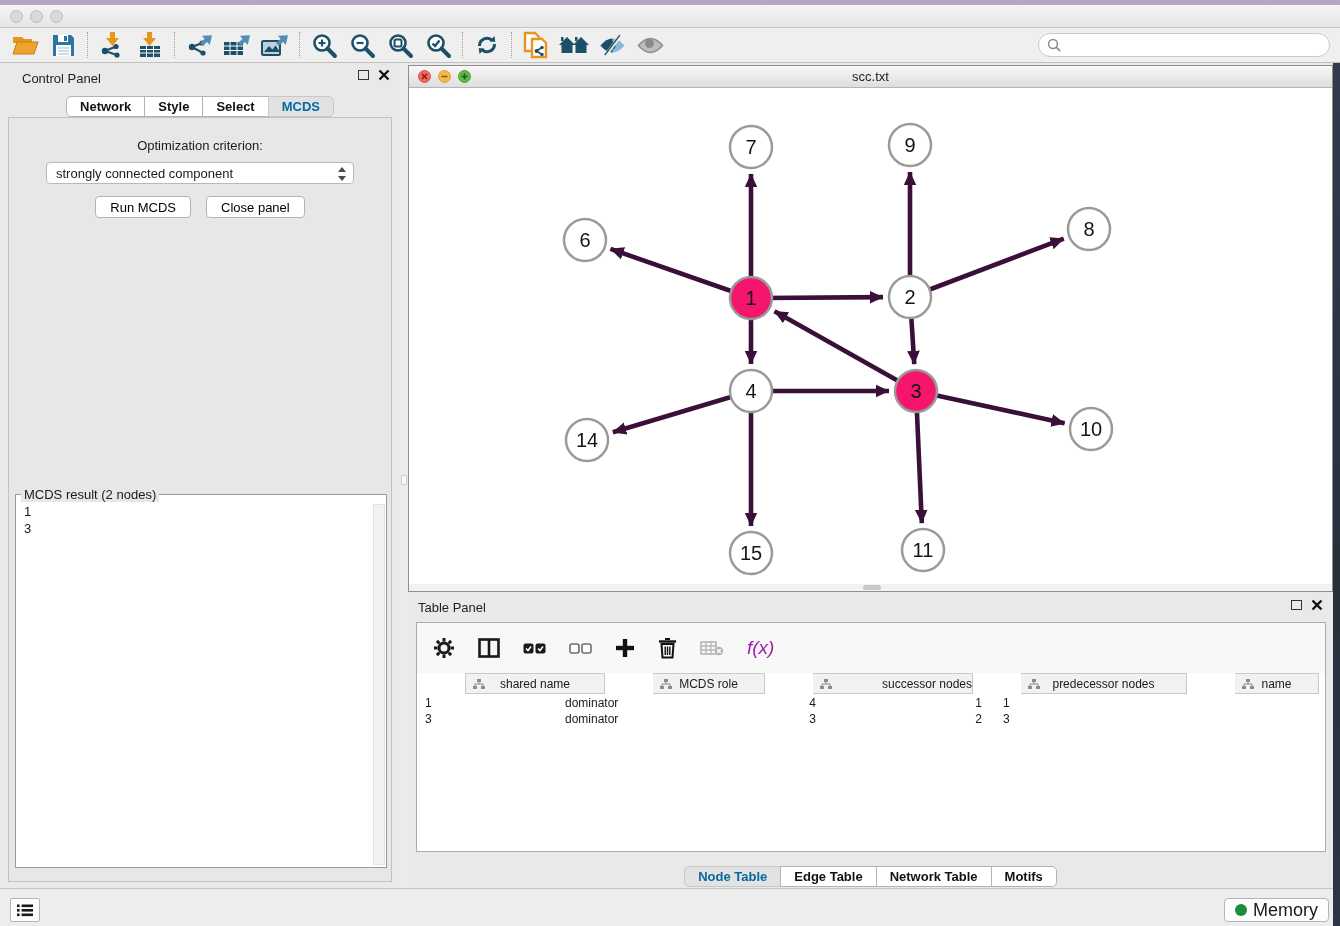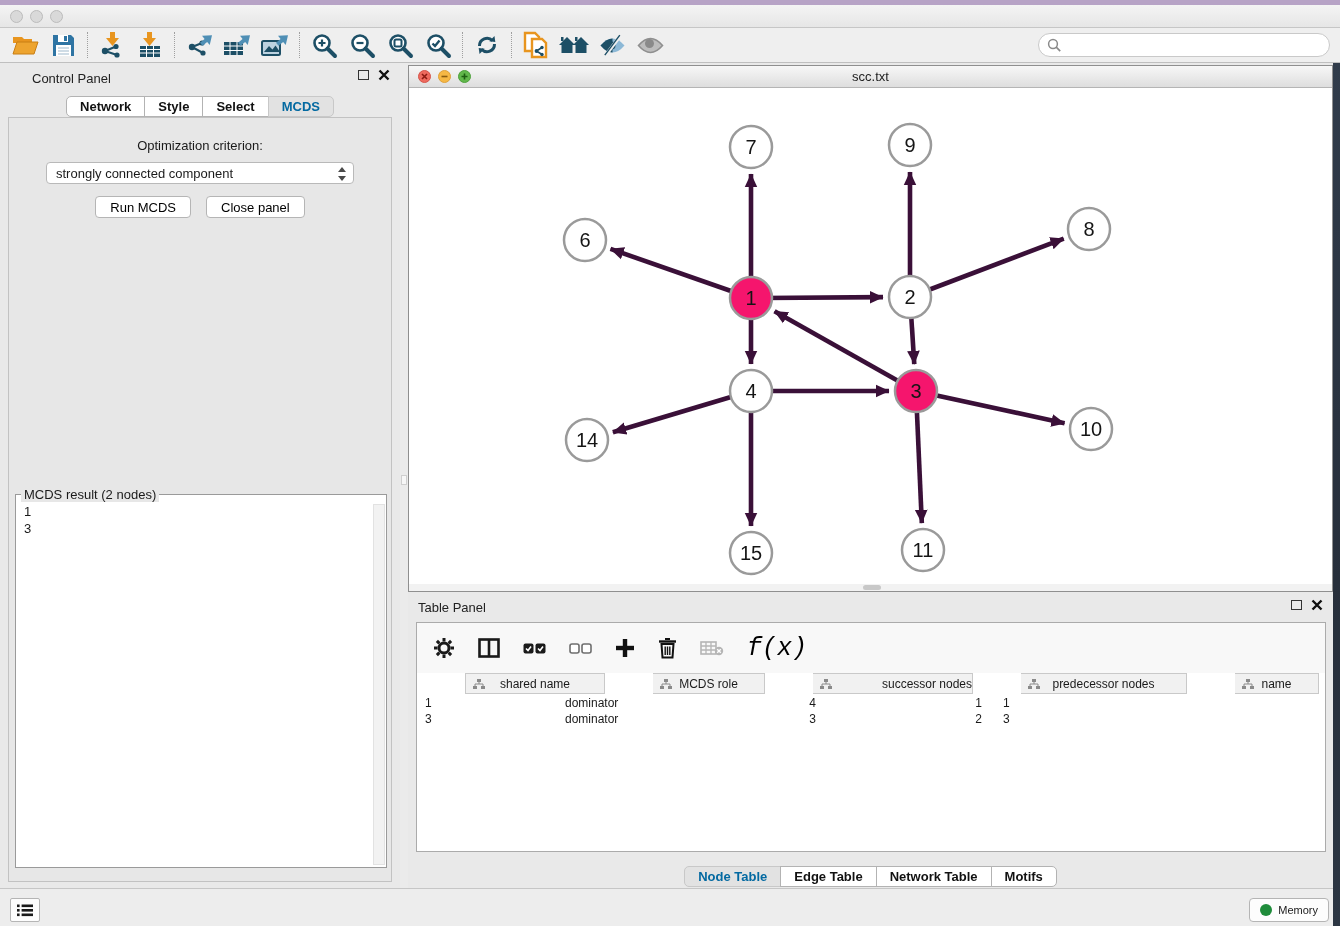--- a/index.html
+++ b/index.html
@@ -29,21 +29,21 @@
   .panel-controls { position:absolute; top:6px; right:10px; display:flex; gap:9px; align-items:center; }
   .float-glyph { width:11px; height:10px; border:1.5px solid #333; display:inline-block; background:transparent; }
   .seg { display:inline-flex; }
   .seg-tab { background:#fff; border:1px solid #b3b3b3; margin-left:-1px; padding:2px 13px;
     font-size:13px; font-weight:bold; color:#111; white-space:nowrap; }
   .seg-tab:first-child { border-radius:5px 0 0 5px; margin-left:0; }
   .seg-tab:last-child { border-radius:0 5px 5px 0; }
   .seg-tab.active { background:#e2e2e2; color:#0369a1; border-color:#c8c8c8; }
   
   .control-panel { position:absolute; left:0; top:63px; width:400px; height:825px; background:#e9e9e9; }
-  .cp-title { position:absolute; top:8px; left:32px; }
+  .cp-title { position:absolute; top:8px; left:22px; }
   .cp-tabs { position:absolute; top:33px; left:0; width:100%; display:flex; justify-content:center; }
   .cp-body { position:absolute; left:8px; right:8px; top:54px; bottom:6px;
     border:1px solid #c2c2c2; background:#e7e7e7; }
   .opt-label { margin-top:20px; text-align:center; font-size:13px; }
   .criterion-select { margin:9px auto 0; width:308px; height:22px; background:#fff;
     border:1px solid #b9b9b9; border-radius:4px; position:relative; display:flex; align-items:center;
     padding-left:9px; font-size:13px; }
   .stepper { position:absolute; right:6px; top:3px; }
   .cp-buttons { margin-top:12px; display:flex; justify-content:center; gap:15px; }
   .mac-btn { background:#fff; border:1px solid #b5b5b5; border-radius:4px; height:22px;
@@ -74,37 +74,37 @@
   .net-canvas { position:absolute; top:22px; left:0; right:0; bottom:7px; background:#fff; }
   .net-hscroll { position:absolute; left:0; right:0; bottom:0; height:7px; background:#f2f2f2; }
   .net-hthumb { position:absolute; left:454px; top:1px; width:18px; height:5px; background:#c8c8c8; border-radius:3px; }
   
   .table-panel { position:absolute; left:408px; top:593px; width:925px; height:295px; background:#e9e9e9; }
   .tp-title { position:absolute; top:7px; left:10px; }
   .tp-box { position:absolute; left:8px; right:7px; top:29px; height:230px;
     background:#fff; border:1px solid #ababab; }
   .tp-toolbar { height:50px; background:#f8f8f8; display:flex; align-items:center; padding-left:16px; gap:23px; }
   .tpt-icon { display:flex; align-items:center; justify-content:center; }
-  .fx-label { font-family:Liberation Mono, monospace; font-style:italic; font-size:25px; color:#000000; }
+  .fx-label { font-family:Liberation Sans, sans-serif; font-style:italic; font-size:19px; color:#a21caf; }
   .tp-header { display:flex; }
   .th { height:21px; background:#f1f1f1; border:1px solid #c9c9c9; border-left:none;
     position:relative; display:flex; align-items:center; justify-content:center; font-size:12px;margin-left:48px; }
   .th:first-child { border-left:1px solid #c9c9c9; }
   .th .tree { position:absolute; left:7px; top:5px; }
   .tr { display:flex; height:16px; }
   .td { font-size:12px; line-height:16px; white-space:nowrap; overflow:hidden; }
   .tp-tabs { position:absolute; bottom:1px; left:0; width:100%; display:flex; justify-content:center; }
   
   .status-bar { position:absolute; left:0; top:888px; width:1333px; height:38px;
     background:#ededed; border-top:1px solid #c6c6c6; }
   .list-btn { position:absolute; left:10px; top:9px; width:30px; height:24px; background:#fdfdfd;
     border:1px solid #b5b5b5; border-radius:2px; display:flex; align-items:center; justify-content:center; }
   .memory-btn { position:absolute; right:4px; top:9px; height:24px; background:#fdfdfd;
     border:1px solid #b5b5b5; border-radius:4px; display:flex; align-items:center; gap:6px;
-    padding:1px 10px; font-size:11px; }
+    padding:1px 10px; font-size:18px; }
   .memory-dot { width:12px; height:12px; border-radius:50%; background:#1f8c3b; }
 </style>
 </head>
 <body>
 
 <div class="top-strip"></div>
 <div class="titlebar">
   <div class="traffic">
     <span class="dot"></span>
     <span class="dot"></span>

